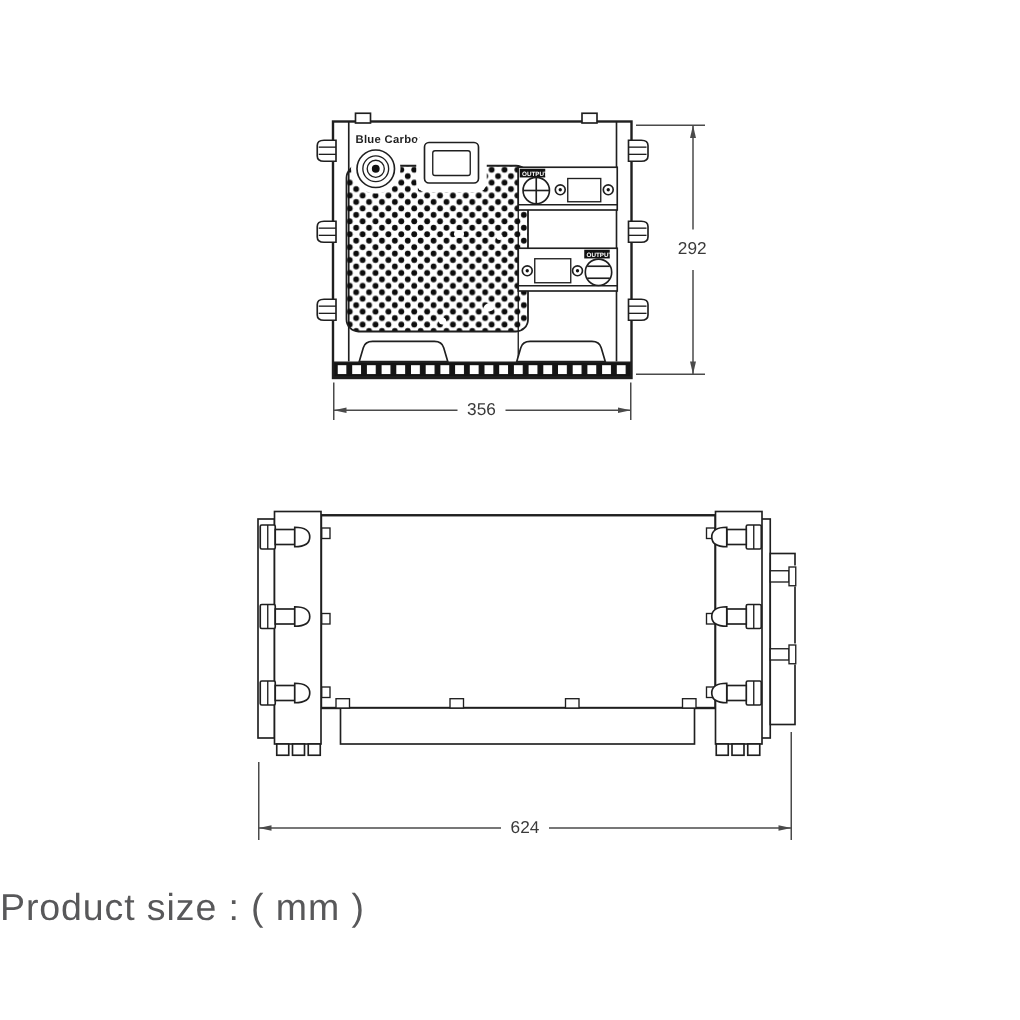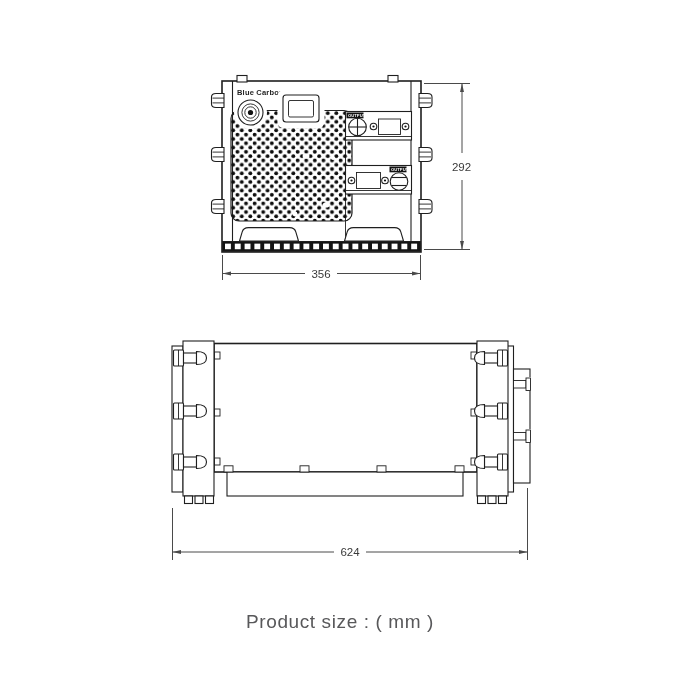--- a/index.html
+++ b/index.html
@@ -10,22 +10,22 @@
   .ln{stroke:#1f1f1f;fill:none;stroke-width:1.1;}
   .lnw{stroke:#1f1f1f;fill:#ffffff;stroke-width:1.1;}
   .thick{stroke-width:1.6;}
   .thin{stroke-width:0.9;}
   .blk{fill:#111111;stroke:none;}
   .dim{stroke:#4a4a4a;stroke-width:1;fill:none;}
   .dimarrow{fill:#4a4a4a;stroke:none;}
   .dimtext{font-family:"Liberation Sans",sans-serif;font-size:11.5px;}
   .brand{font-family:"Liberation Sans",sans-serif;font-size:7.5px;font-weight:bold;letter-spacing:0.2px;}
   .outlbl{font-family:"Liberation Sans",sans-serif;font-size:4.2px;font-weight:bold;fill:#ffffff;}
-  .caption{position:absolute;top:591px;left:0;width:680px;text-align:center;
-           font-size:19px;letter-spacing:0.6px;color:#58585a;margin-top:20px;}
+  .caption{position:absolute;top:591px;left:0;width:680px;text-align:left;
+           font-size:25px;letter-spacing:0.6px;color:#58585a;}
 </style>
 </head>
 <body>
 
 <div class="canvas">
 <svg width="680" height="680" viewBox="0 0 680 680">
   <defs>
     <pattern id="meshDots" x="231" y="111" width="8.6" height="8.6" patternUnits="userSpaceOnUse">
       <circle cx="2.15" cy="2.15" r="1.95" fill="#0d0d0d"></circle>
       <circle cx="6.45" cy="6.45" r="1.95" fill="#0d0d0d"></circle>

